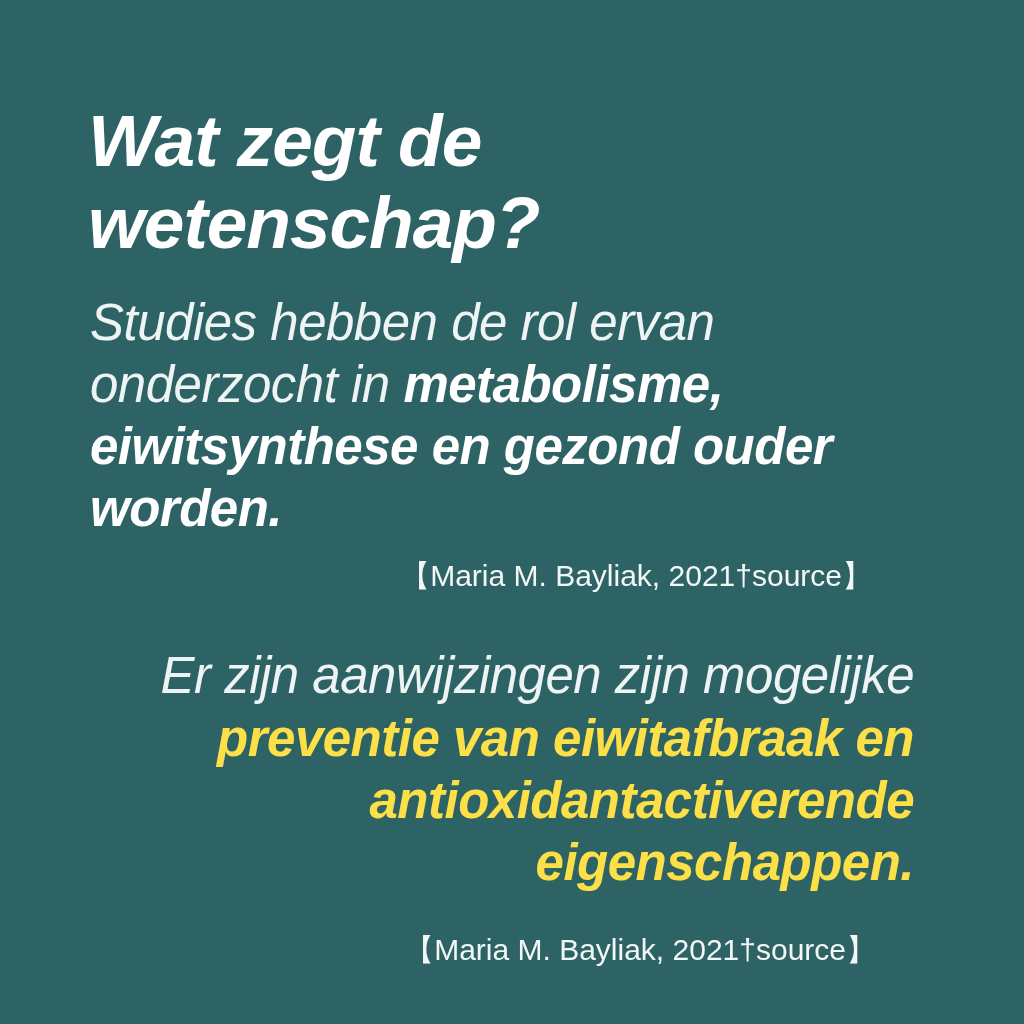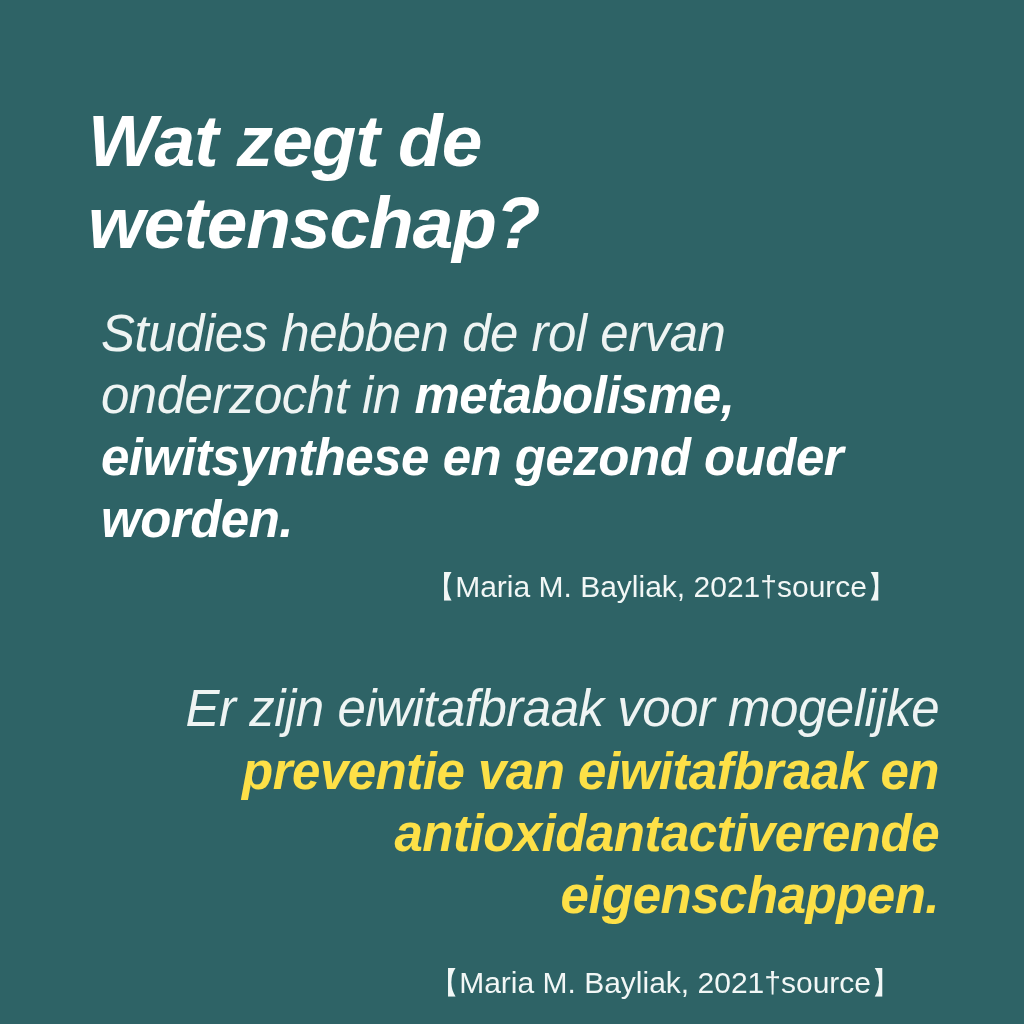--- a/index.html
+++ b/index.html
@@ -12,36 +12,36 @@
     background: #2e6366;
     font-family: "Liberation Sans", sans-serif;
     overflow: hidden;
   }
   .card {
     position: relative;
     width: 1024px;
     height: 1024px;
     background: #2e6366;
     box-sizing: border-box;
-    padding: 100px 72px 40px 88px;
+    padding: 100px 108px 40px 88px;
     display: flex;
     flex-direction: column;
   }
   .headline {
     color: #ffffff;
     font-style: italic;
     font-weight: bold;
     font-size: 73px;
     line-height: 1.12;
     letter-spacing: -1px;
     margin: 0 0 26px 0;
     max-width: 620px;
   }
   .block {
-    margin: 13px;
+    margin: 2px;
   }
   .para1 {
     color: #ffffff;
     font-style: italic;
     font-size: 51px;
     line-height: 1.22;
     letter-spacing: -0.5px;
     margin: 0;
     text-align: left;
   }
@@ -97,18 +97,18 @@
 <div class="card">
 
   <h1 class="headline">Wat zegt de wetenschap?</h1>
 
   <div class="block">
     <p class="para1"><span class="light">Studies hebben de rol ervan onderzocht in </span><span class="strong">metabolisme, eiwitsynthese en gezond ouder worden.</span></p>
     <div class="citation">【Maria M. Bayliak, 2021†source】</div>
   </div>
 
   <div class="block">
-    <p class="para2"><span class="light">Er zijn eiwitafbraak voor mogelijke </span><span class="strong">preventie van eiwitafbraak en antioxidantactiverende eigenschappen.</span></p>
+    <p class="para2"><span class="light">Er zijn aanwijzingen zijn mogelijke </span><span class="strong">preventie van eiwitafbraak en antioxidantactiverende eigenschappen.</span></p>
     <div class="citation2">【Maria M. Bayliak, 2021†source】</div>
   </div>
 
   <div class="spacer"></div>
 </div>
 
 </body></html>

